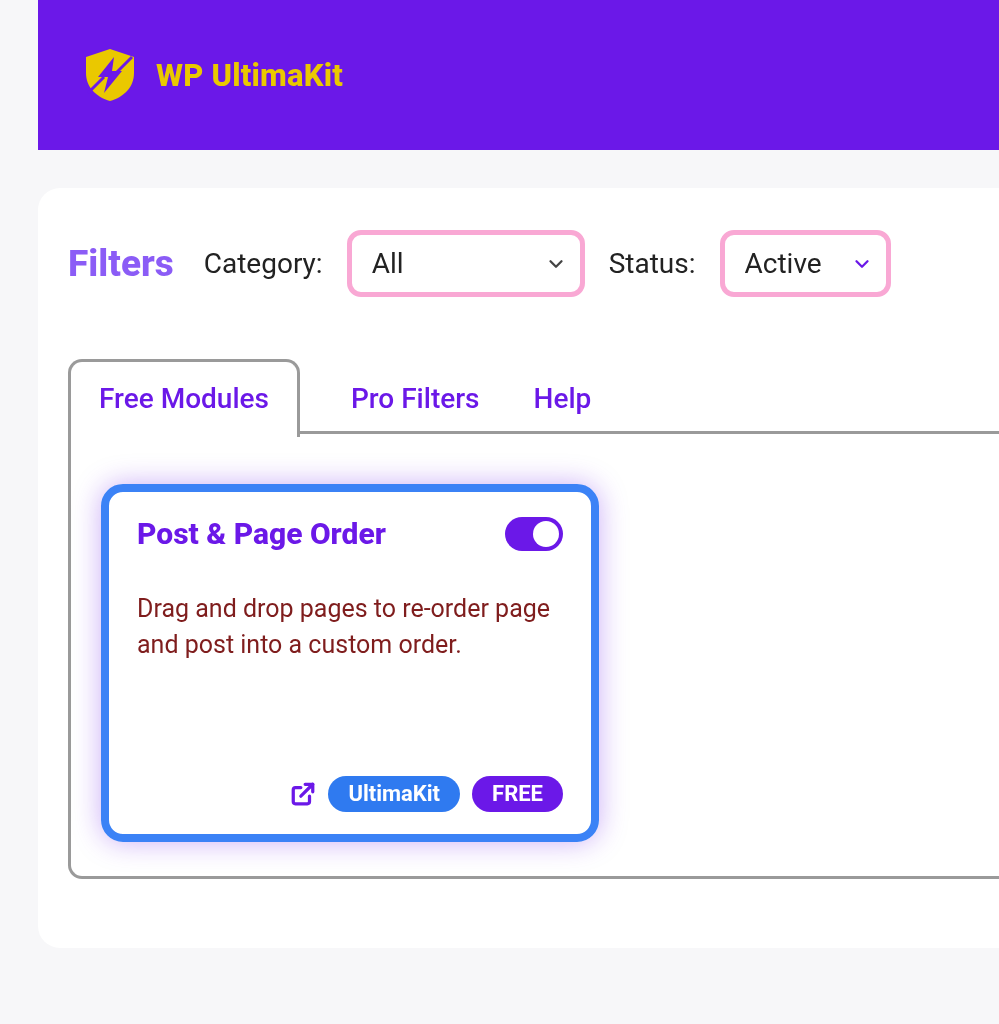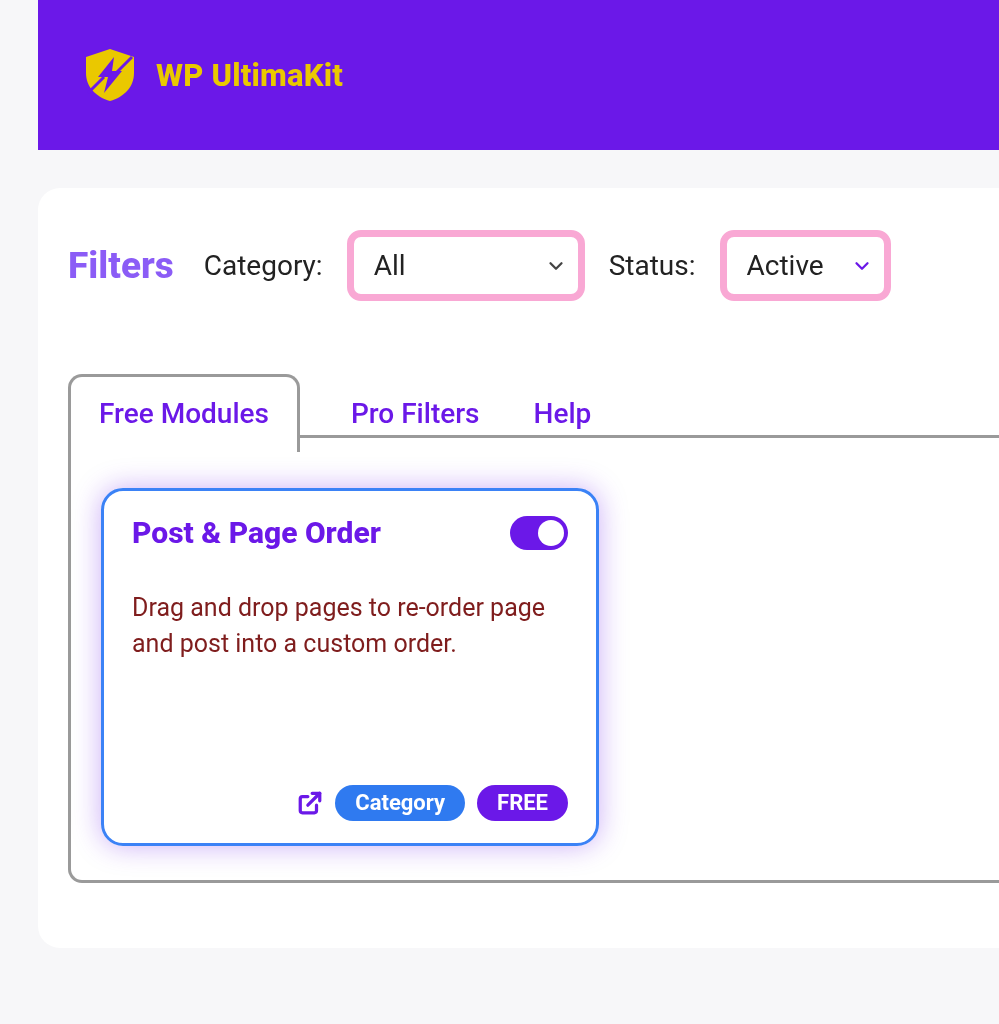--- a/index.html
+++ b/index.html
@@ -56,21 +56,21 @@
   }
   .field-label {
     color: #222;
     font-size: 28px;
     font-weight: 400;
   }
   .select-wrap {
     position: relative;
   }
   .select {
-    border: 7px solid #f9a8d4;
+    border: 5px solid #f9a8d4;
     border-radius: 14px;
     background: #fff;
     color: #222;
     font-size: 28px;
     padding: 12px 50px 12px 20px;
     cursor: pointer;
     display: inline-flex;
     align-items: center;
     font-family: inherit;
   }
@@ -96,21 +96,21 @@
   .tab {
     font-size: 28px;
     font-weight: 500;
     color: #6b18e8;
     padding: 20px 28px 22px 28px;
     cursor: pointer;
     border: 3px solid transparent;
     border-bottom: none;
     border-radius: 14px 14px 0 0;
     position: relative;
-    top: 17px;
+    top: 6px;
   }
   .tab.active {
     border-color: #9a9a9a;
     background: #fff;
     z-index: 2;
   }
   .tab.inactive {
     padding-left: 0;
     padding-right: 0;
   }
@@ -128,21 +128,21 @@
     content: "";
     position: absolute;
     left: 0;
     right: 0;
     bottom: -3px;
     height: 3px;
     background: #fff;
   }
   .module-card {
     width: 498px;
-    border: 3px solid #3b82f6;
+    border: 8px solid #3b82f6;
     border-radius: 22px;
     padding: 24px 28px 22px 28px;
     box-shadow: 0 0 28px rgba(107,24,232,0.35);
     display: flex;
     flex-direction: column;
     min-height: 358px;
   }
   .card-head {
     display: flex;
     align-items: center;
@@ -275,21 +275,21 @@
         </div>
         <div class="card-desc">Drag and drop pages to re-order page and post into a custom order.</div>
         <div class="card-foot">
           <span class="ext-link">
             <svg width="26" height="26" viewBox="0 0 24 24">
               <path d="M14 3h7v7" fill="none" stroke="#6b18e8" stroke-width="3" stroke-linecap="round" stroke-linejoin="round"></path>
               <path d="M10 14 L21 3" fill="none" stroke="#6b18e8" stroke-width="3" stroke-linecap="round"></path>
               <path d="M18 14v5a2 2 0 0 1-2 2H5a2 2 0 0 1-2-2V8a2 2 0 0 1 2-2h5" fill="none" stroke="#6b18e8" stroke-width="3" stroke-linecap="round" stroke-linejoin="round"></path>
             </svg>
           </span>
-          <span class="badge blue">Category</span>
+          <span class="badge blue">UltimaKit</span>
           <span class="badge purple">FREE</span>
         </div>
       </div>
 
     </div>
   </div>
 
 </div>
 
 </body></html>

